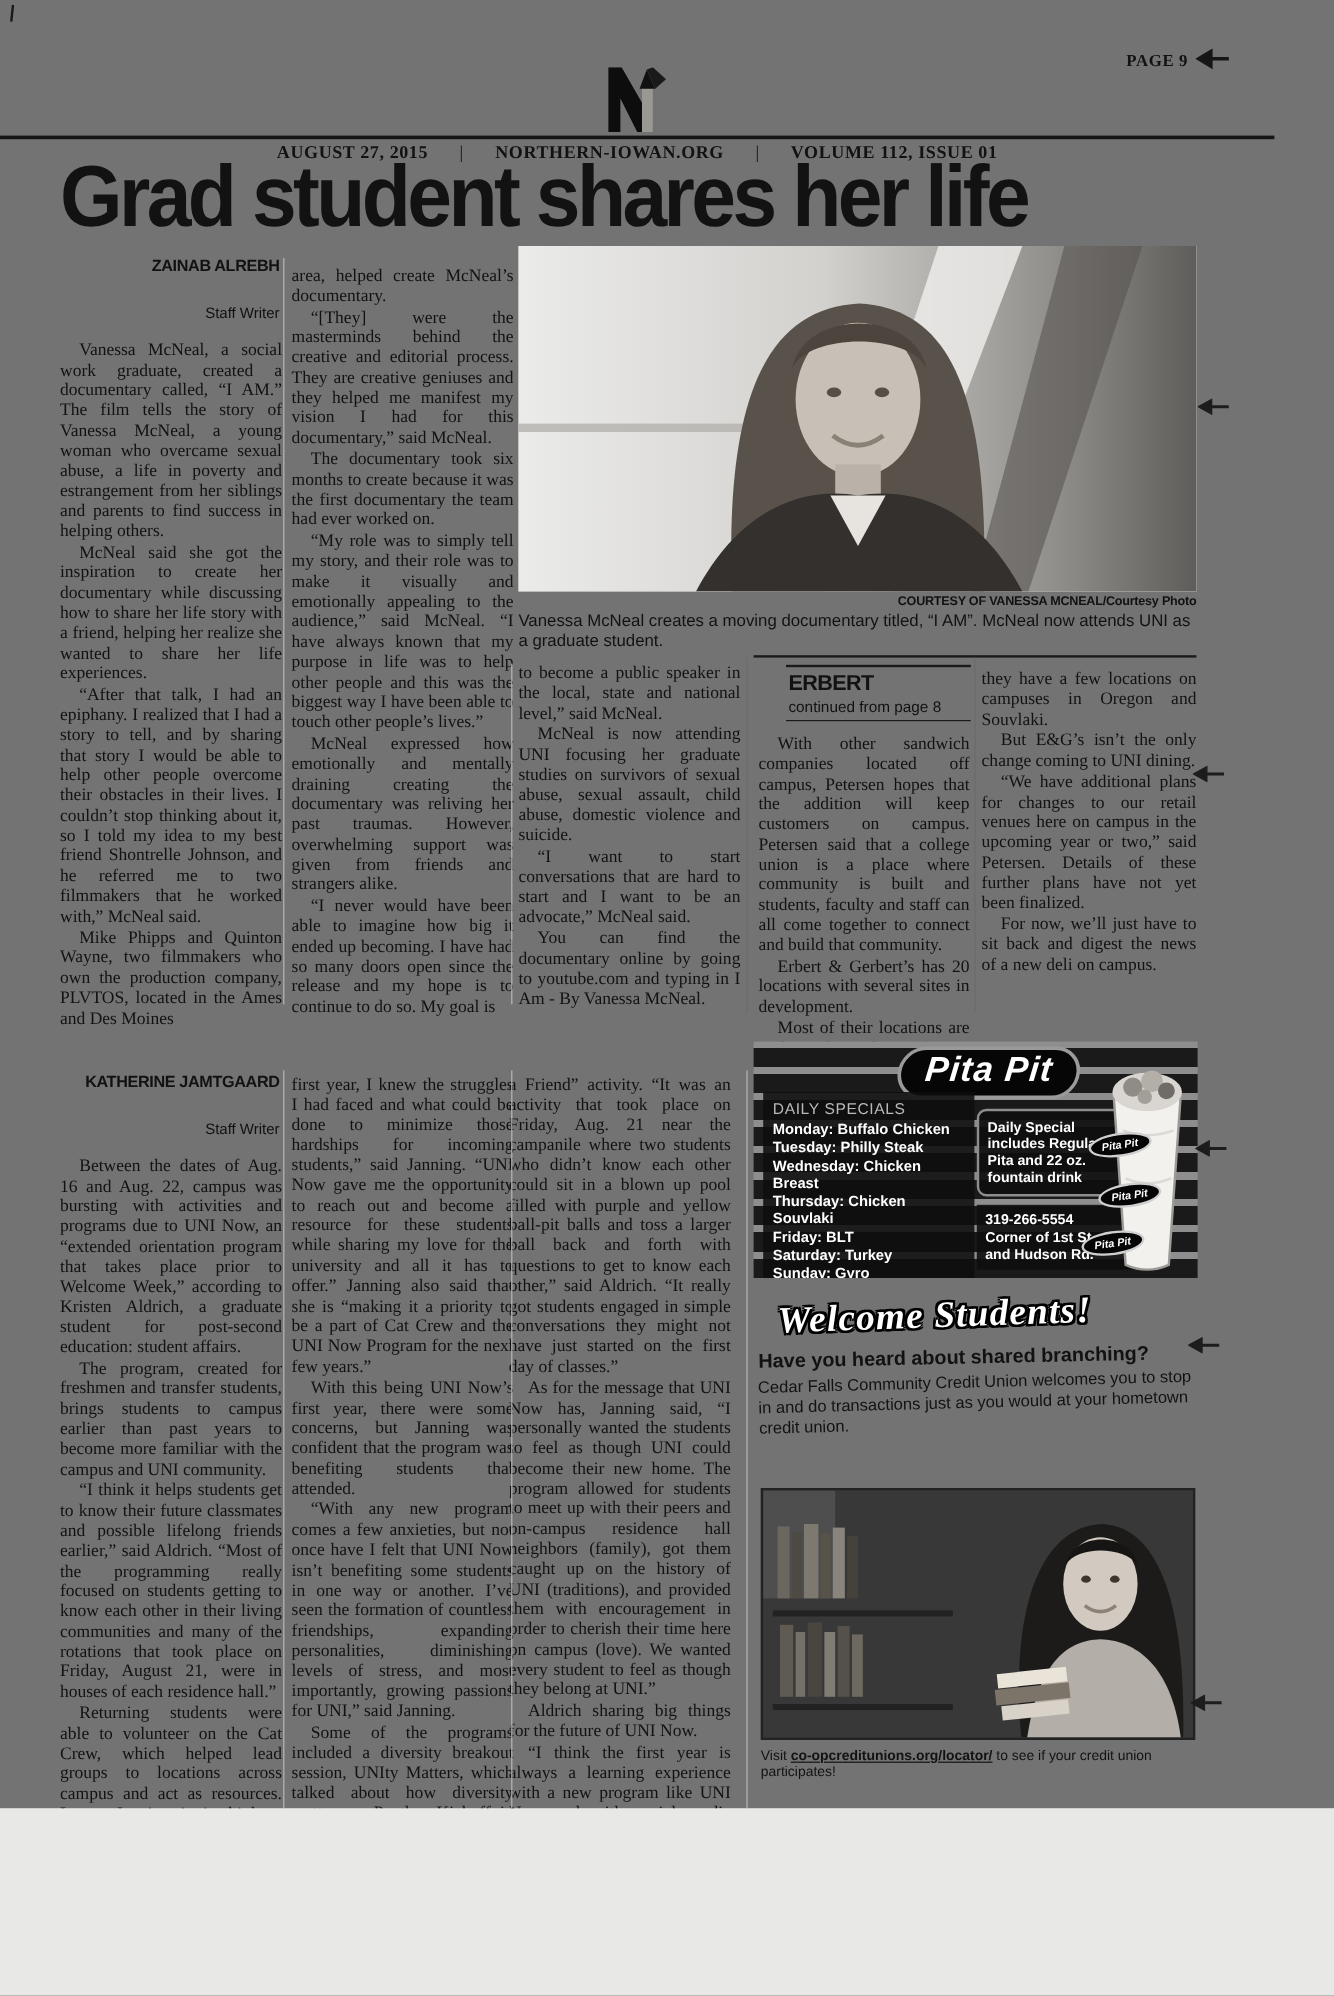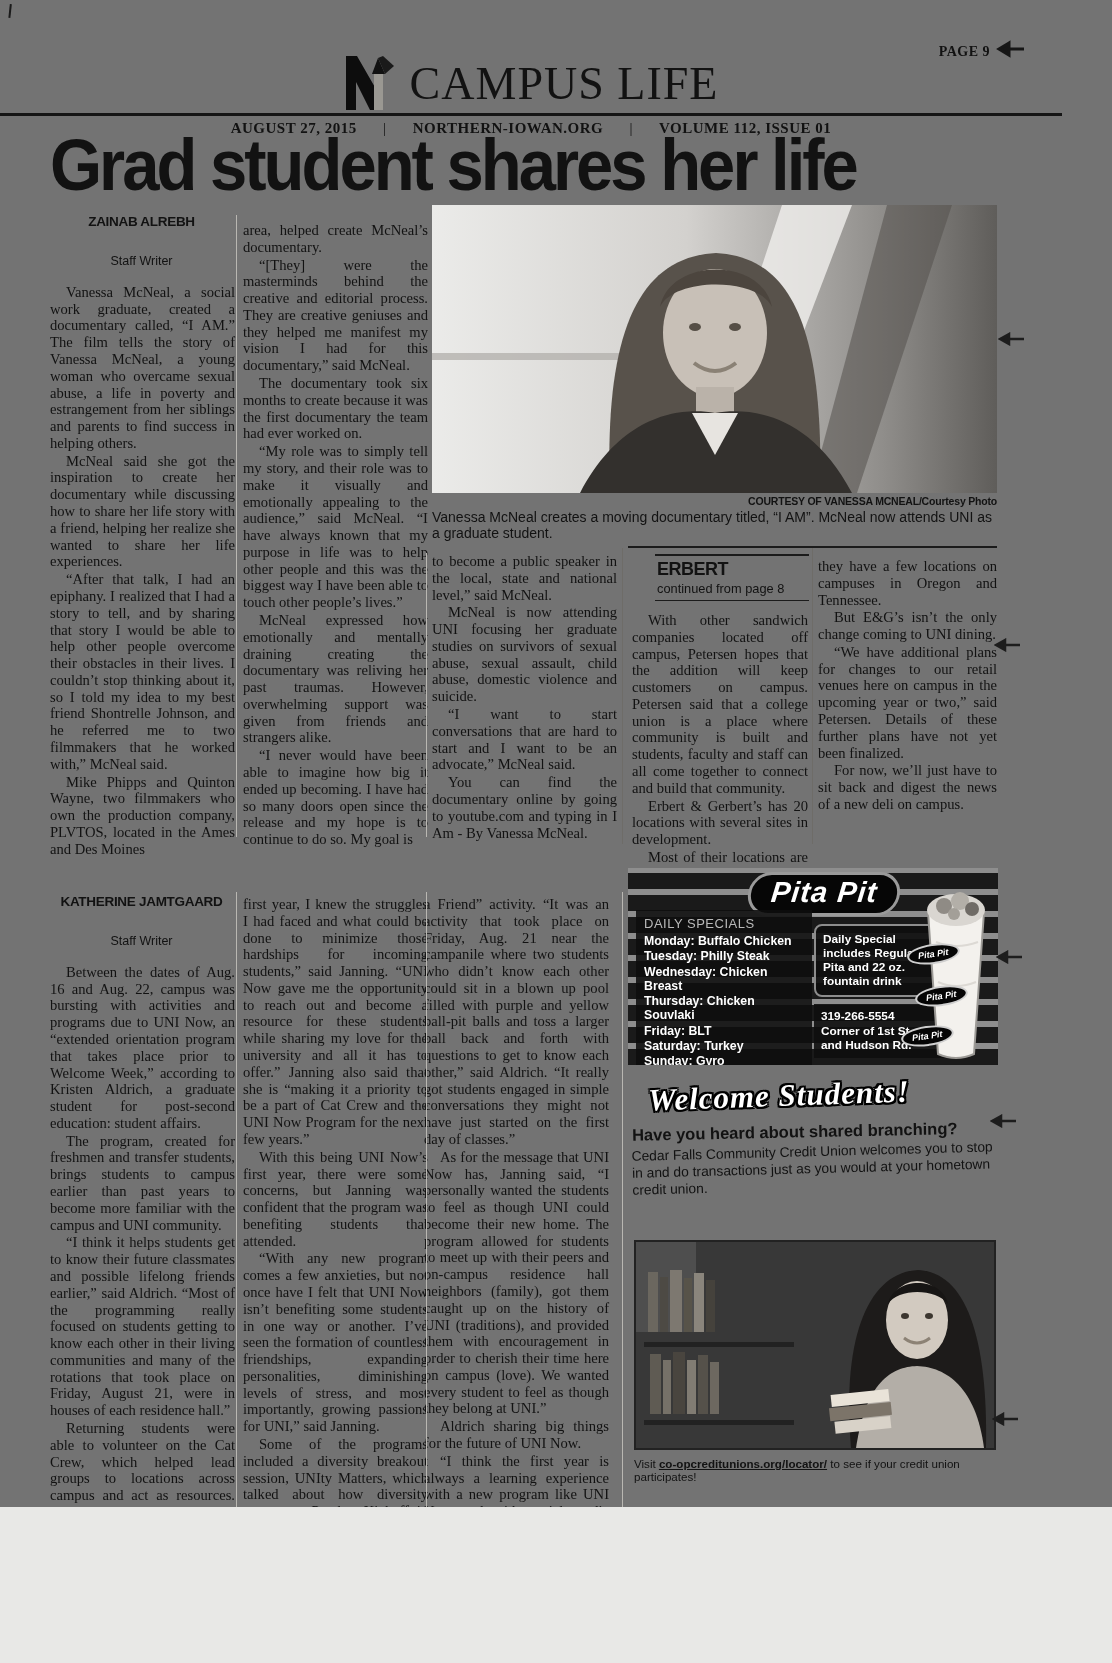--- a/index.html
+++ b/index.html
@@ -16,21 +16,21 @@
   
   .headline1{position:absolute;top:128px;left:50px;width:955px;margin:0;
     font-family:"Liberation Sans",sans-serif;font-weight:bold;font-size:67px;line-height:1.02;
     letter-spacing:-3px;transform:scaleY(1.08);transform-origin:top left;white-space:nowrap;}
   .headline2{position:absolute;top:836px;left:50px;width:575px;margin:0;
     font-family:"Liberation Sans",sans-serif;font-weight:bold;font-size:43px;letter-spacing:-2px;white-space:nowrap;}
   
   .col{position:absolute;width:185px;text-align:justify;font-size:14.6px;line-height:1.15;hyphens:auto;}
   .col p{margin:0 0 1px 0;text-indent:16px;}
   .col p.noindent{text-indent:0;}
-  .byline{text-align:center;font-family:"Liberation Sans",sans-serif;margin:6px 2px 16px 0;}
+  .byline{text-align:right;font-family:"Liberation Sans",sans-serif;margin:6px 2px 16px 0;}
   .byline .bname{font-weight:bold;font-size:13.5px;letter-spacing:-.3px;display:block;}
   .byline .brole{font-size:12.5px;display:block;margin-top:24px;}
   .vrule{position:absolute;width:1px;background:#b9b7b2;}
   .vrule.dark{background:#6e6c68;}
   
   .photo1{position:absolute;top:205px;left:432px;width:565px;height:288px;background:#cfcfcd;}
   .photo-credit{position:absolute;top:495px;left:432px;width:565px;text-align:right;
     font-family:"Liberation Sans",sans-serif;font-weight:bold;font-size:10.5px;letter-spacing:-.2px;}
   .photo-caption{position:absolute;top:509px;left:432px;width:565px;
     font-family:"Liberation Sans",sans-serif;font-size:14px;}
@@ -85,21 +85,20 @@
   <div class="pageno">PAGE 9</div>
   <div class="masthead">
     <span class="ni-logo">
       <svg width="52" height="54" viewBox="0 0 52 54">
         <polygon points="2,54 2,0 13,0 36,40 36,54 26,54 12,26 12,54" fill="#0d0d0d"></polygon>
         <rect x="30" y="16" width="9" height="38" fill="#9a9892"></rect>
         <polygon points="28,18 41,18 34,2" fill="#111"></polygon>
         <polygon points="39,0 50,10 41,18 34,2" fill="#1a1a1a"></polygon>
       </svg>
     </span>
-    <h1 class="section-title">CAMPUS LIFE</h1>
   </div>
   <div class="mast-rule"></div>
   <div class="dateline">
     <span>AUGUST 27, 2015</span>
     <span class="sep">|</span>
     <span>NORTHERN-IOWAN.ORG</span>
     <span class="sep">|</span>
     <span>VOLUME 112, ISSUE 01</span>
   </div>
 
@@ -164,21 +163,21 @@
   <div class="erb-head">
     <span class="etitle">ERBERT</span>
     <span class="econt">continued from page 8</span>
   </div>
   <div class="col" style="left:632px;top:612px;width:176px;">
     <p>With other sandwich companies located off campus, Petersen hopes that the addition will keep customers on campus. Petersen said that a college union is a place where community is built and students, faculty and staff can all come together to connect and build that community.</p>
     <p>Erbert &amp; Gerbert’s has 20 locations with several sites in development.</p>
     <p>Most of their locations are in the Midwest, but</p>
   </div>
   <div class="col" style="left:818px;top:558px;width:179px;">
-    <p class="noindent">they have a few locations on campuses in Oregon and Tennessee.</p>
+    <p class="noindent">they have a few locations on campuses in Oregon and Souvlaki.</p>
     <p>But E&amp;G’s isn’t the only change coming to UNI dining.</p>
     <p>“We have additional plans for changes to our retail venues here on campus in the upcoming year or two,” said Petersen. Details of these further plans have not yet been finalized.</p>
     <p>For now, we’ll just have to sit back and digest the news of a new deli on campus.</p>
   </div>
 
   <div class="vrule" style="left:236px;top:215px;height:622px;"></div>
   <div class="vrule" style="left:426px;top:553px;height:284px;"></div>
   <div class="vrule dark" style="left:622px;top:548px;height:296px;"></div>
   <div class="vrule dark" style="left:812px;top:548px;height:296px;"></div>
 

